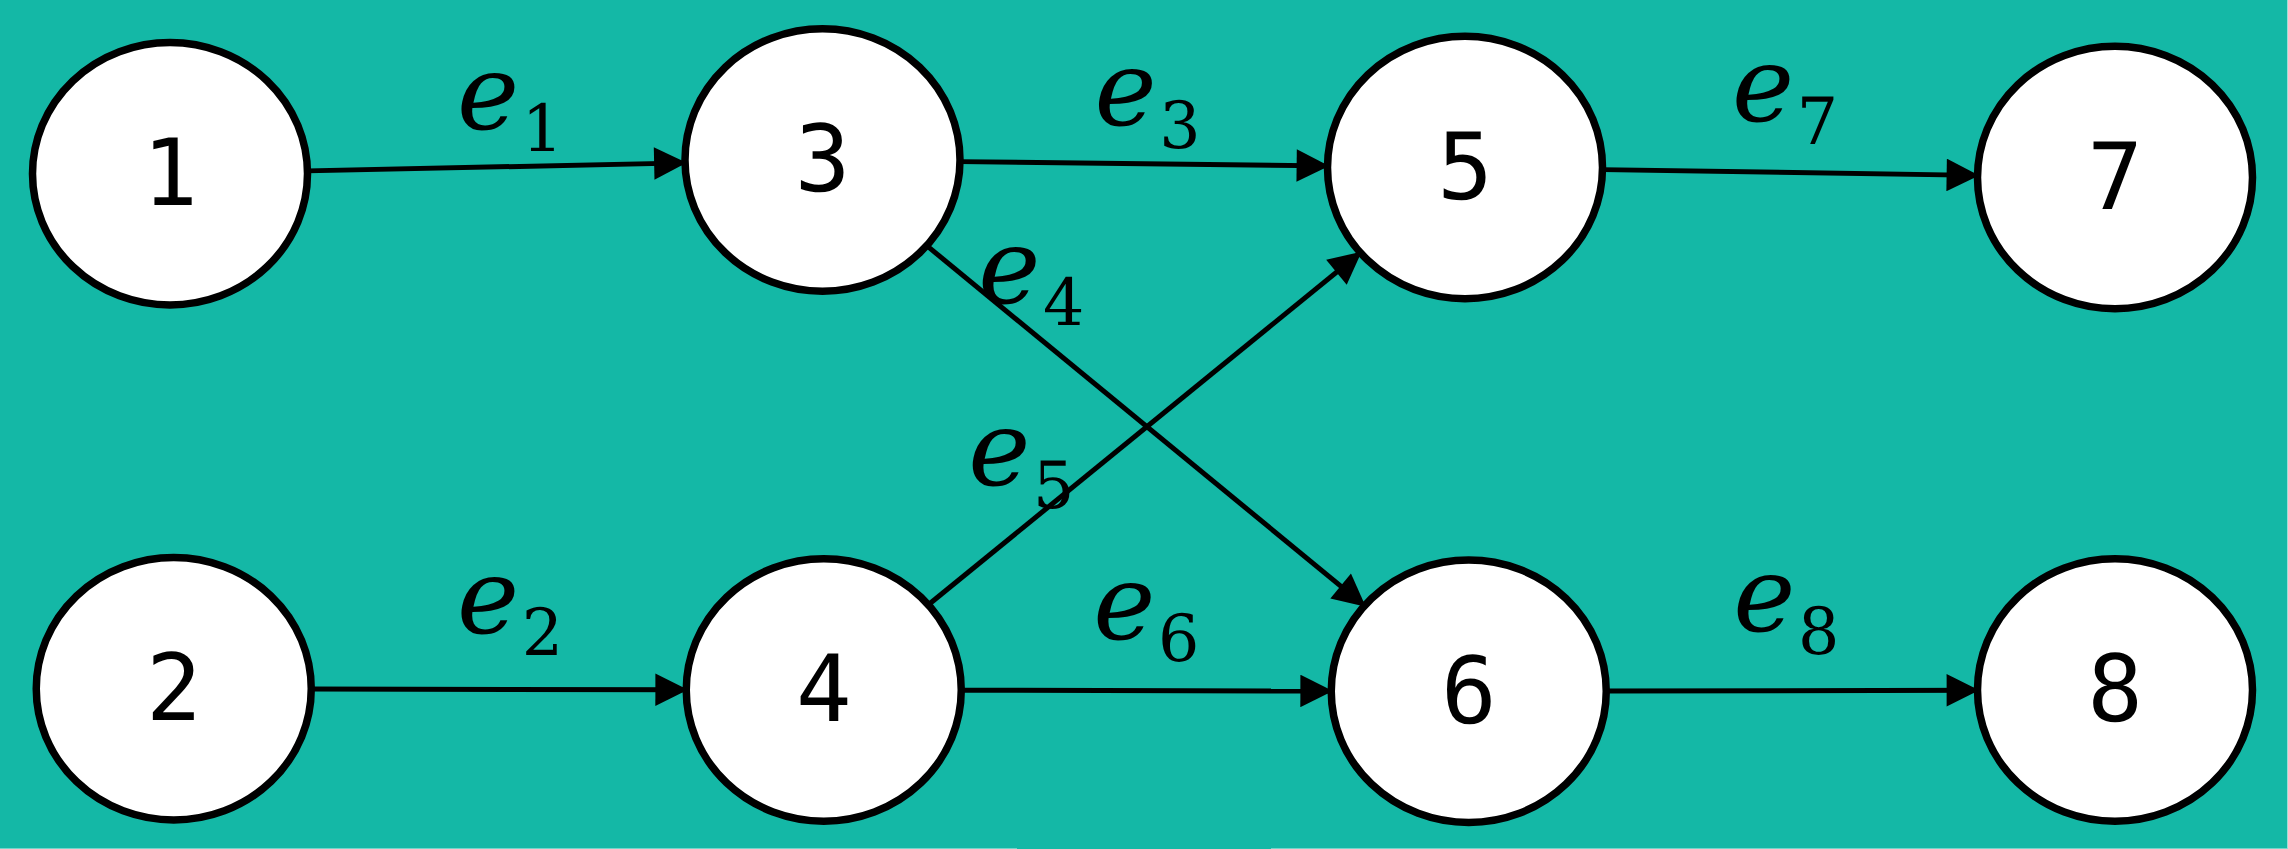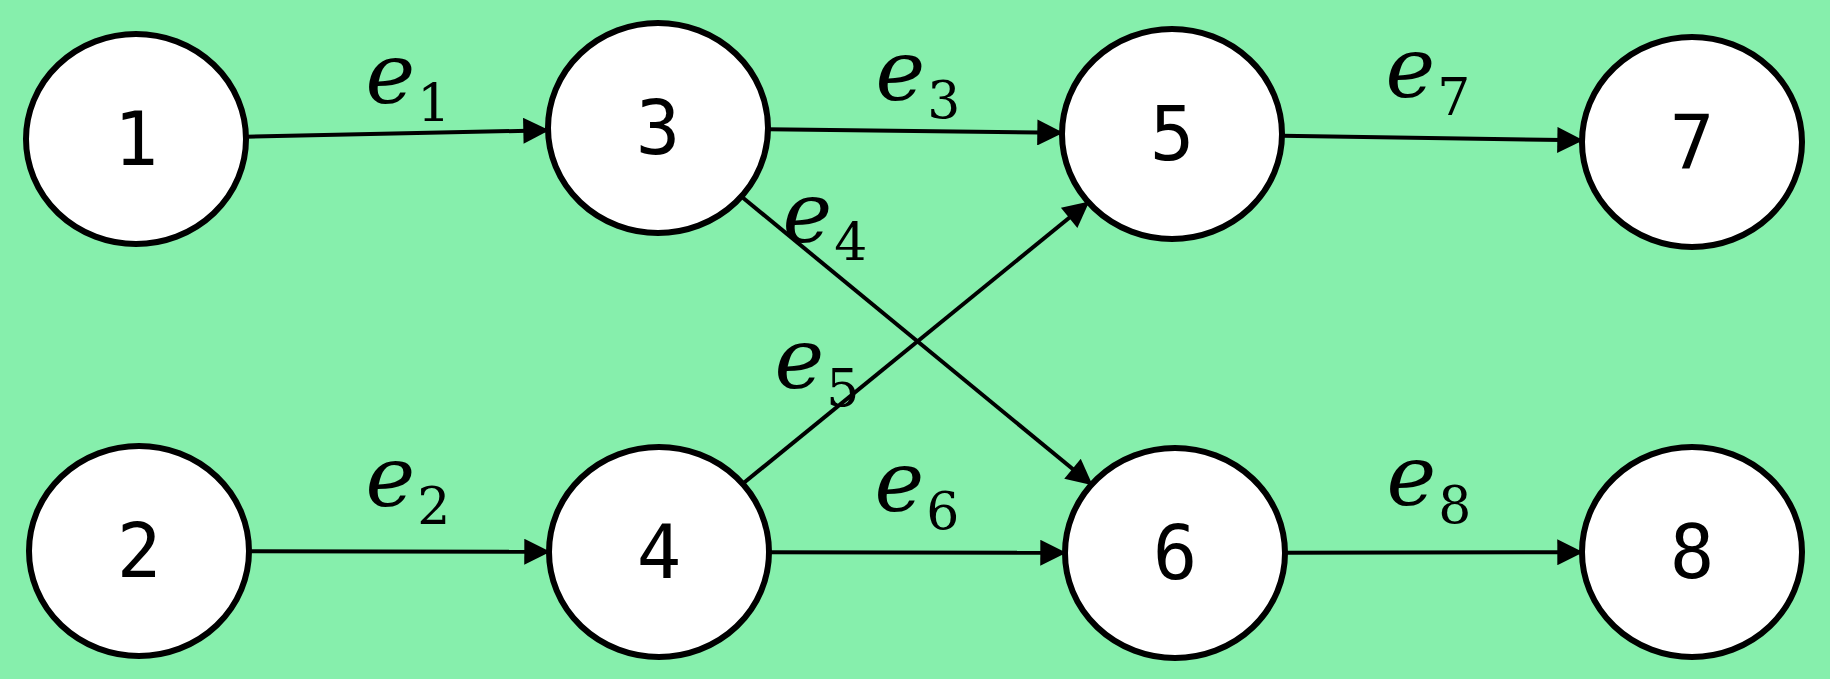--- a/index.html
+++ b/index.html
@@ -4,21 +4,21 @@
 <style>
   html, body {
     margin: 0;
     padding: 0;
     background: #ffffff;
   }
   .canvas-wrap {
     position: relative;
     width: 1830px;
     height: 679px;
-    background: #86efac;
+    background: #14b8a6;
     overflow: hidden;
   }
   svg { display: block; }
   .node-ellipse {
     fill: #ffffff;
   }
   .node-label {
     font-family: "DejaVu Sans Mono", "DejaVu Sans", monospace;
     font-size: 74px;
     text-anchor: middle;

